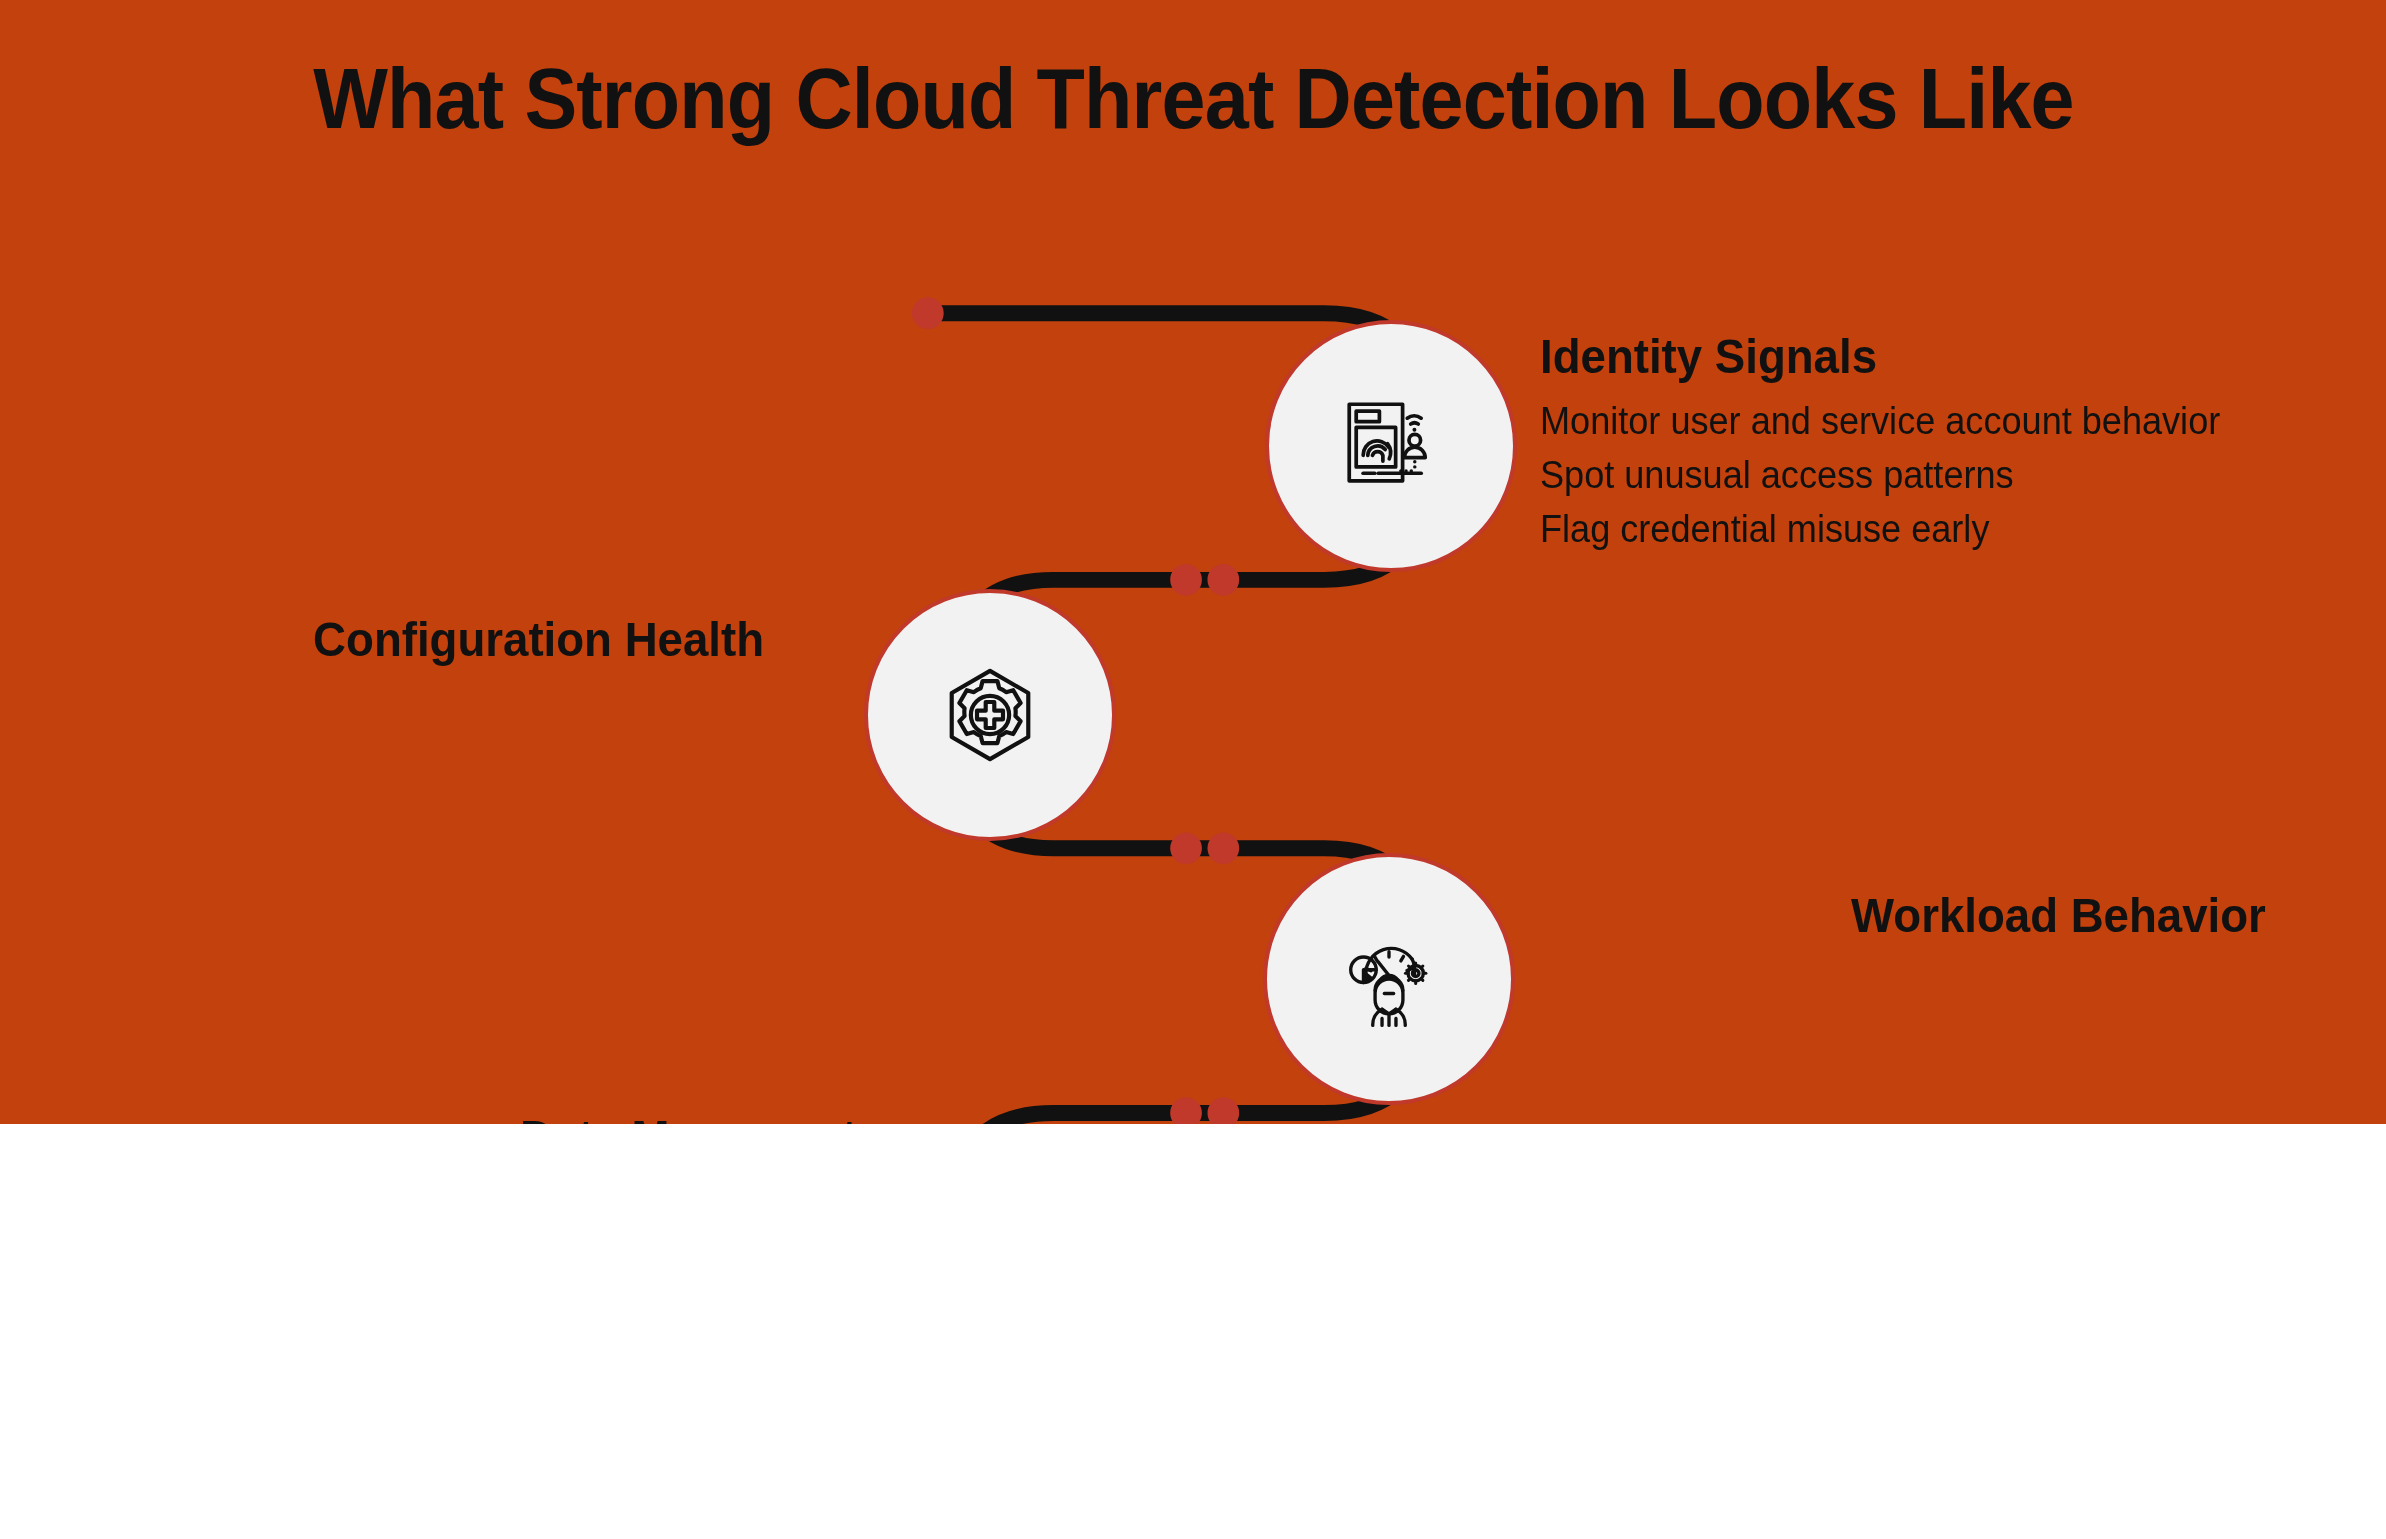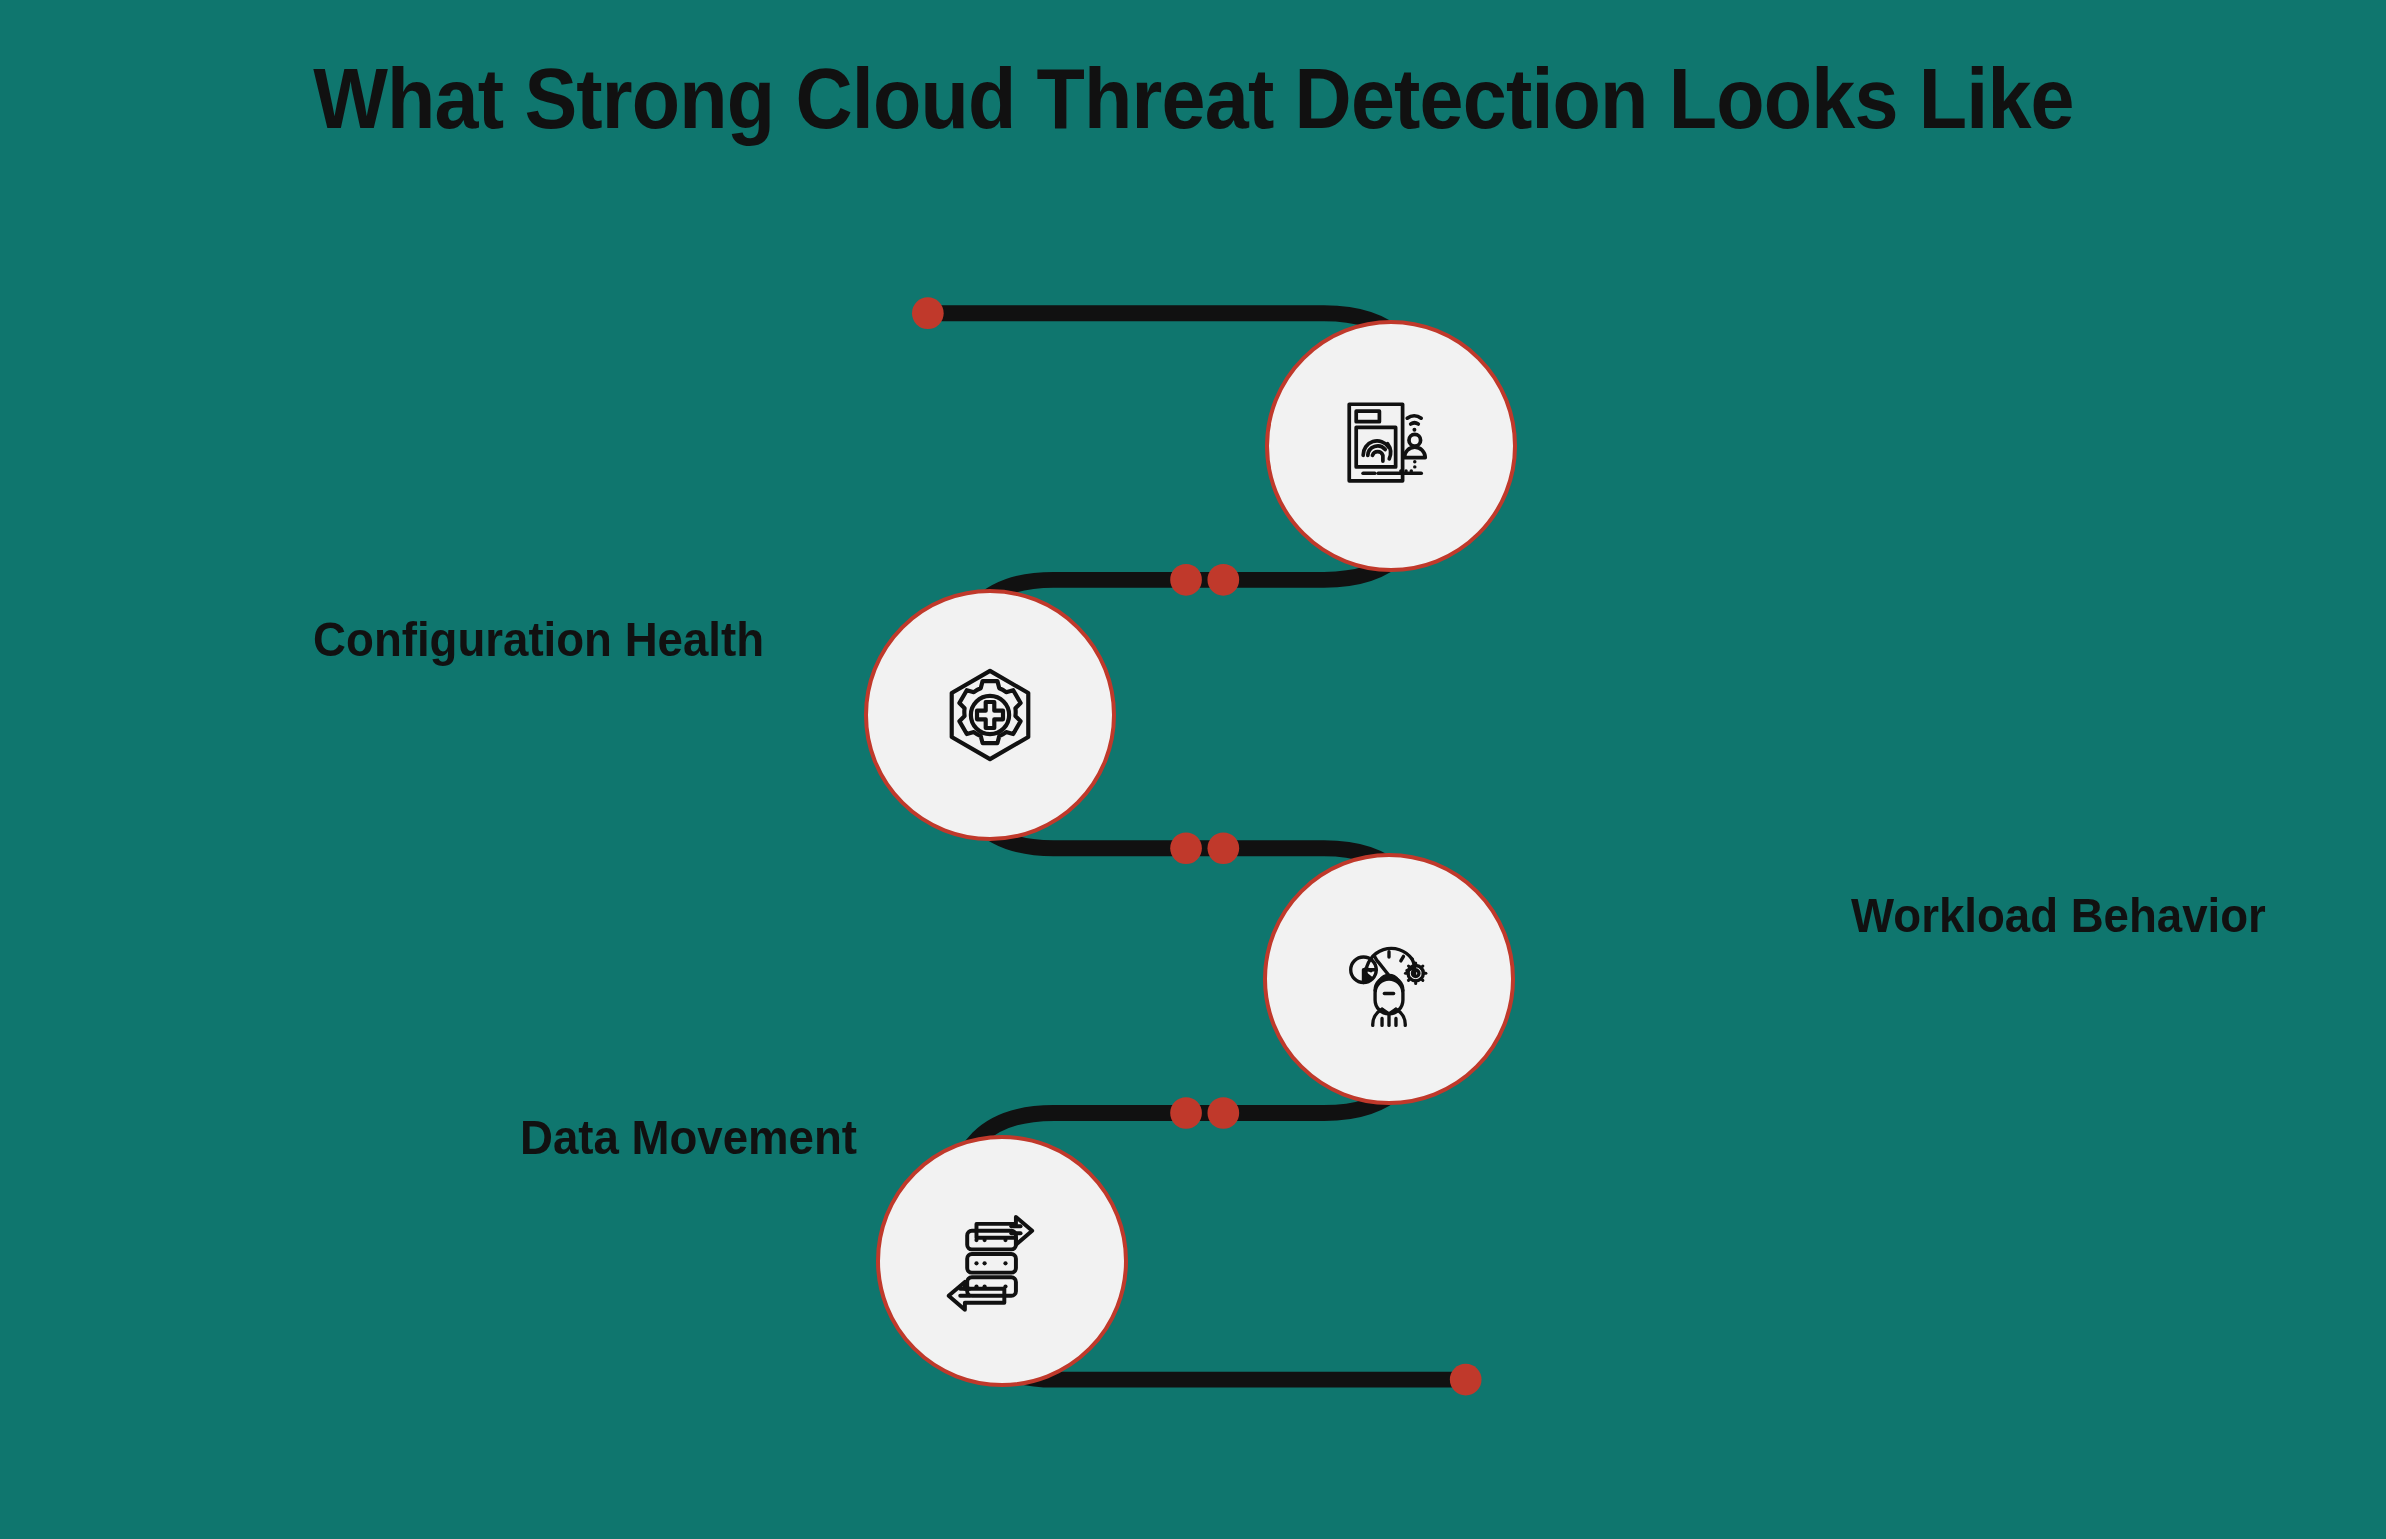--- a/index.html
+++ b/index.html
@@ -3,22 +3,22 @@
 <meta charset="utf-8">
 <style>
   html, body {
     margin: 0;
     padding: 0;
     background: #ffffff;
   }
   #canvas {
     position: relative;
     width: 2387px;
-    height: 1539px;
-    background: #0f766e;
+    height: 1124px;
+    background: #c2410c;
     overflow: hidden;
     font-family: "Liberation Sans", sans-serif;
   }
 
   
   #page-title {
     position: absolute;
     left: 0;
     top: 48px;
     width: 2387px;
@@ -153,20 +153,28 @@
             <circle cx="70.5" cy="68" r="1.5"></circle>
             <circle cx="67.5" cy="71.5" r="1.5"></circle>
             <circle cx="63" cy="71.5" r="1.5"></circle>
             <circle cx="58.5" cy="71.5" r="1.5"></circle>
           </g>
         </g>
       </svg>
     </span>
   </div>
 
+  <div class="node-text right" style="left:1540px; top:328px; width:746px;">
+    <div class="node-heading">Identity Signals</div>
+    <div class="bullets">
+      <div class="node-line">Monitor user and service account behavior</div>
+      <div class="node-line">Spot unusual access patterns</div>
+      <div class="node-line">Flag credential misuse early</div>
+    </div>
+  </div>
 
   <div class="node-circle" style="left:864px; top:589px;">
     <span class="icon-wrap">
       <svg viewBox="0 0 100 100">
         <g fill="none" stroke="#111111" stroke-width="3.6" stroke-linejoin="round">
 
           <polygon points="50,12 83,31 83,69 50,88 17,69 17,31"></polygon>
 
           <path d="M43.6,20.8 h12.8 l1.6,6.1 a24,24 0 0 1 5.9,3.4 l6.1,-1.7 6.4,11.1 -4.5,4.4
                    a24,24 0 0 1 0,6.8 l4.5,4.4 -6.4,11.1 -6.1,-1.7 a24,24 0 0 1 -5.9,3.4

